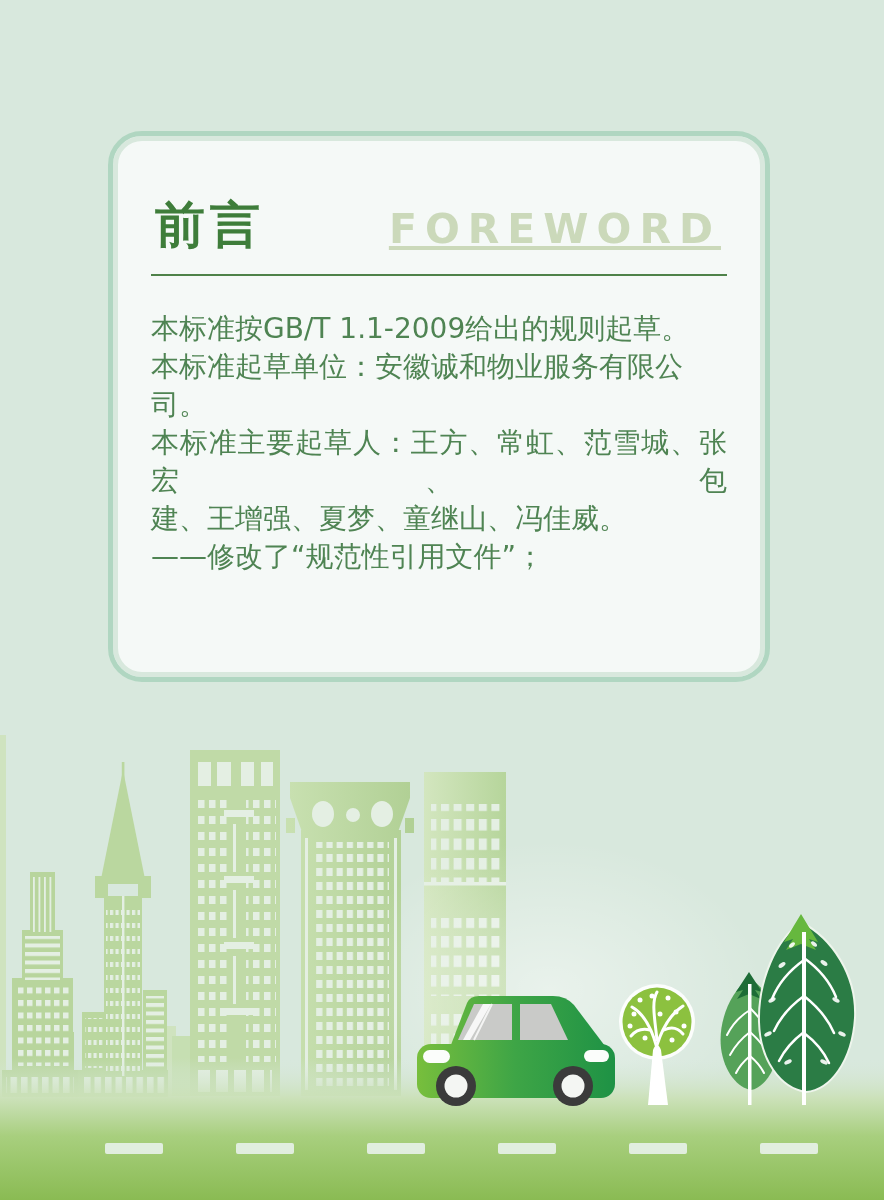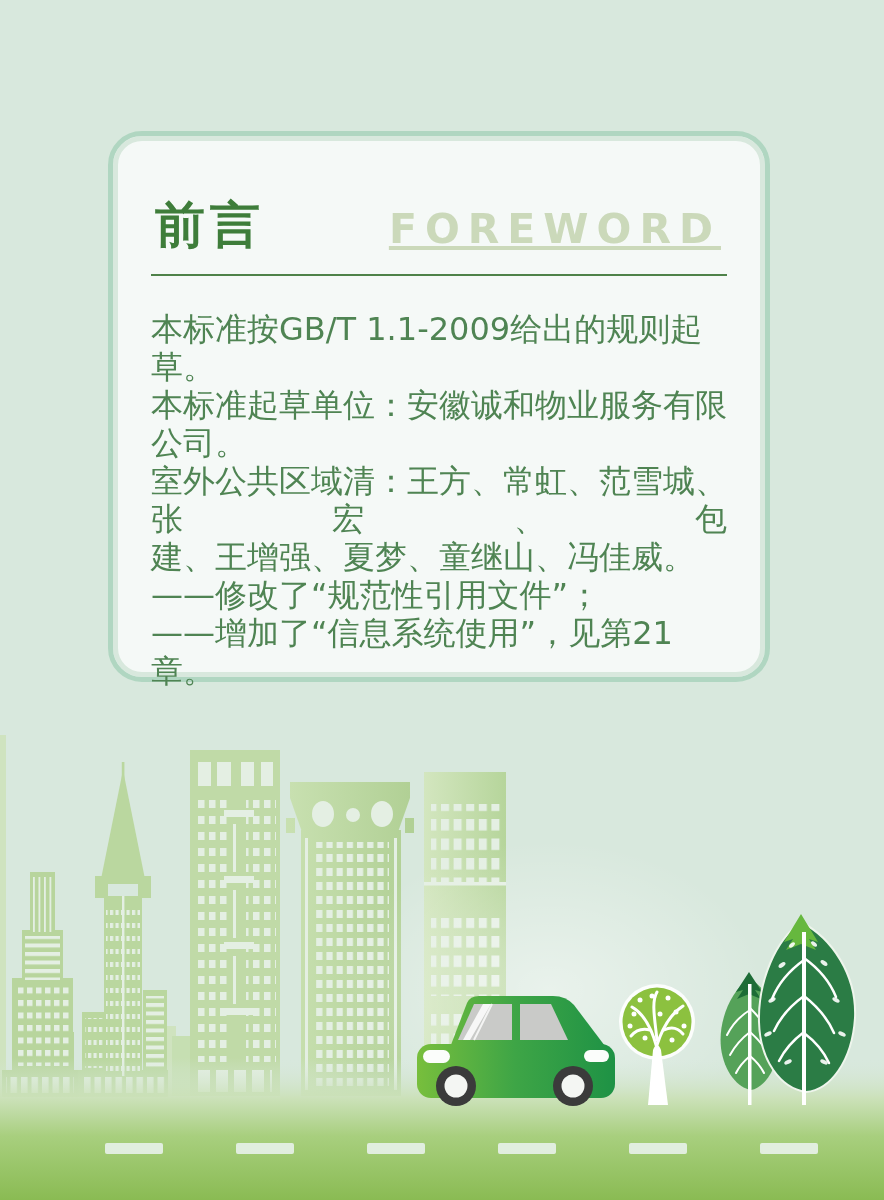--- a/index.html
+++ b/index.html
@@ -6,44 +6,43 @@
   .page{position:relative;width:884px;height:1200px;background:#d8e8dd;overflow:hidden;
         font-family:"DejaVu Sans","Liberation Sans",sans-serif;padding-left:20px;}
   
   .card{position:absolute;left:108px;top:131px;width:662px;height:551px;box-sizing:border-box;
         background:#f5f9f7;border:5px solid #b0d6c1;border-radius:34px;
         box-shadow:inset 0 0 0 5px #d8e8dd;padding:64px 38px 0;}
   .title-row{display:flex;justify-content:space-between;align-items:flex-end;}
   .title-cn{font-size:50px;line-height:1;font-weight:800;color:#3e7d3a;letter-spacing:5px;margin-left:4px;}
   .title-en{font-size:41px;line-height:1;font-weight:800;color:#cbd9ba;letter-spacing:8px;margin-right:6px;text-decoration:underline;}
   .divider{border:none;border-top:2px solid #4e8249;margin:24px 0 0 0;}
-  .para{margin-top:34px;font-size:32px;line-height:38px;color:#4f8453;}
+  .para{margin-top:34px;font-size:28px;line-height:38px;color:#4f8453;}
   .para .line{min-height:38px;}
   .para .line.just{text-align:justify;text-align-last:justify;}
   
   .scene{position:absolute;left:0;top:700px;width:884px;height:500px;}
 </style>
 </head>
 <body>
 
 <div class="page">
 
   <div class="card">
     <div class="title-row">
       <div class="title-cn">前言</div>
       <div class="title-en">FOREWORD</div>
     </div>
     <hr class="divider">
     <div class="para">
       <div class="line">本标准按GB/T 1.1-2009给出的规则起草。</div>
       <div class="line">本标准起草单位：安徽诚和物业服务有限公司。</div>
-      <div class="line just">室外公共区域清：王方、常虹、范雪城、张宏、包</div>
+      <div class="line just">本标准主要起草人：王方、常虹、范雪城、张宏、包</div>
       <div class="line">建、王增强、夏梦、童继山、冯佳威。</div>
       <div class="line">——修改了“规范性引用文件”；</div>
-      <div class="line">——增加了“信息系统使用”，见第21章。</div>
     </div>
   </div>
 
   <svg class="scene" viewBox="0 700 884 500">
     <defs>
       <linearGradient id="gnd" x1="0" y1="0" x2="0" y2="1">
         <stop offset="0" stop-color="#d8e8dd" stop-opacity="0"></stop>
         <stop offset="0.28" stop-color="#cbe1b8" stop-opacity="0.95"></stop>
         <stop offset="0.55" stop-color="#a8cf7e"></stop>
         <stop offset="1" stop-color="#8abb53"></stop>

